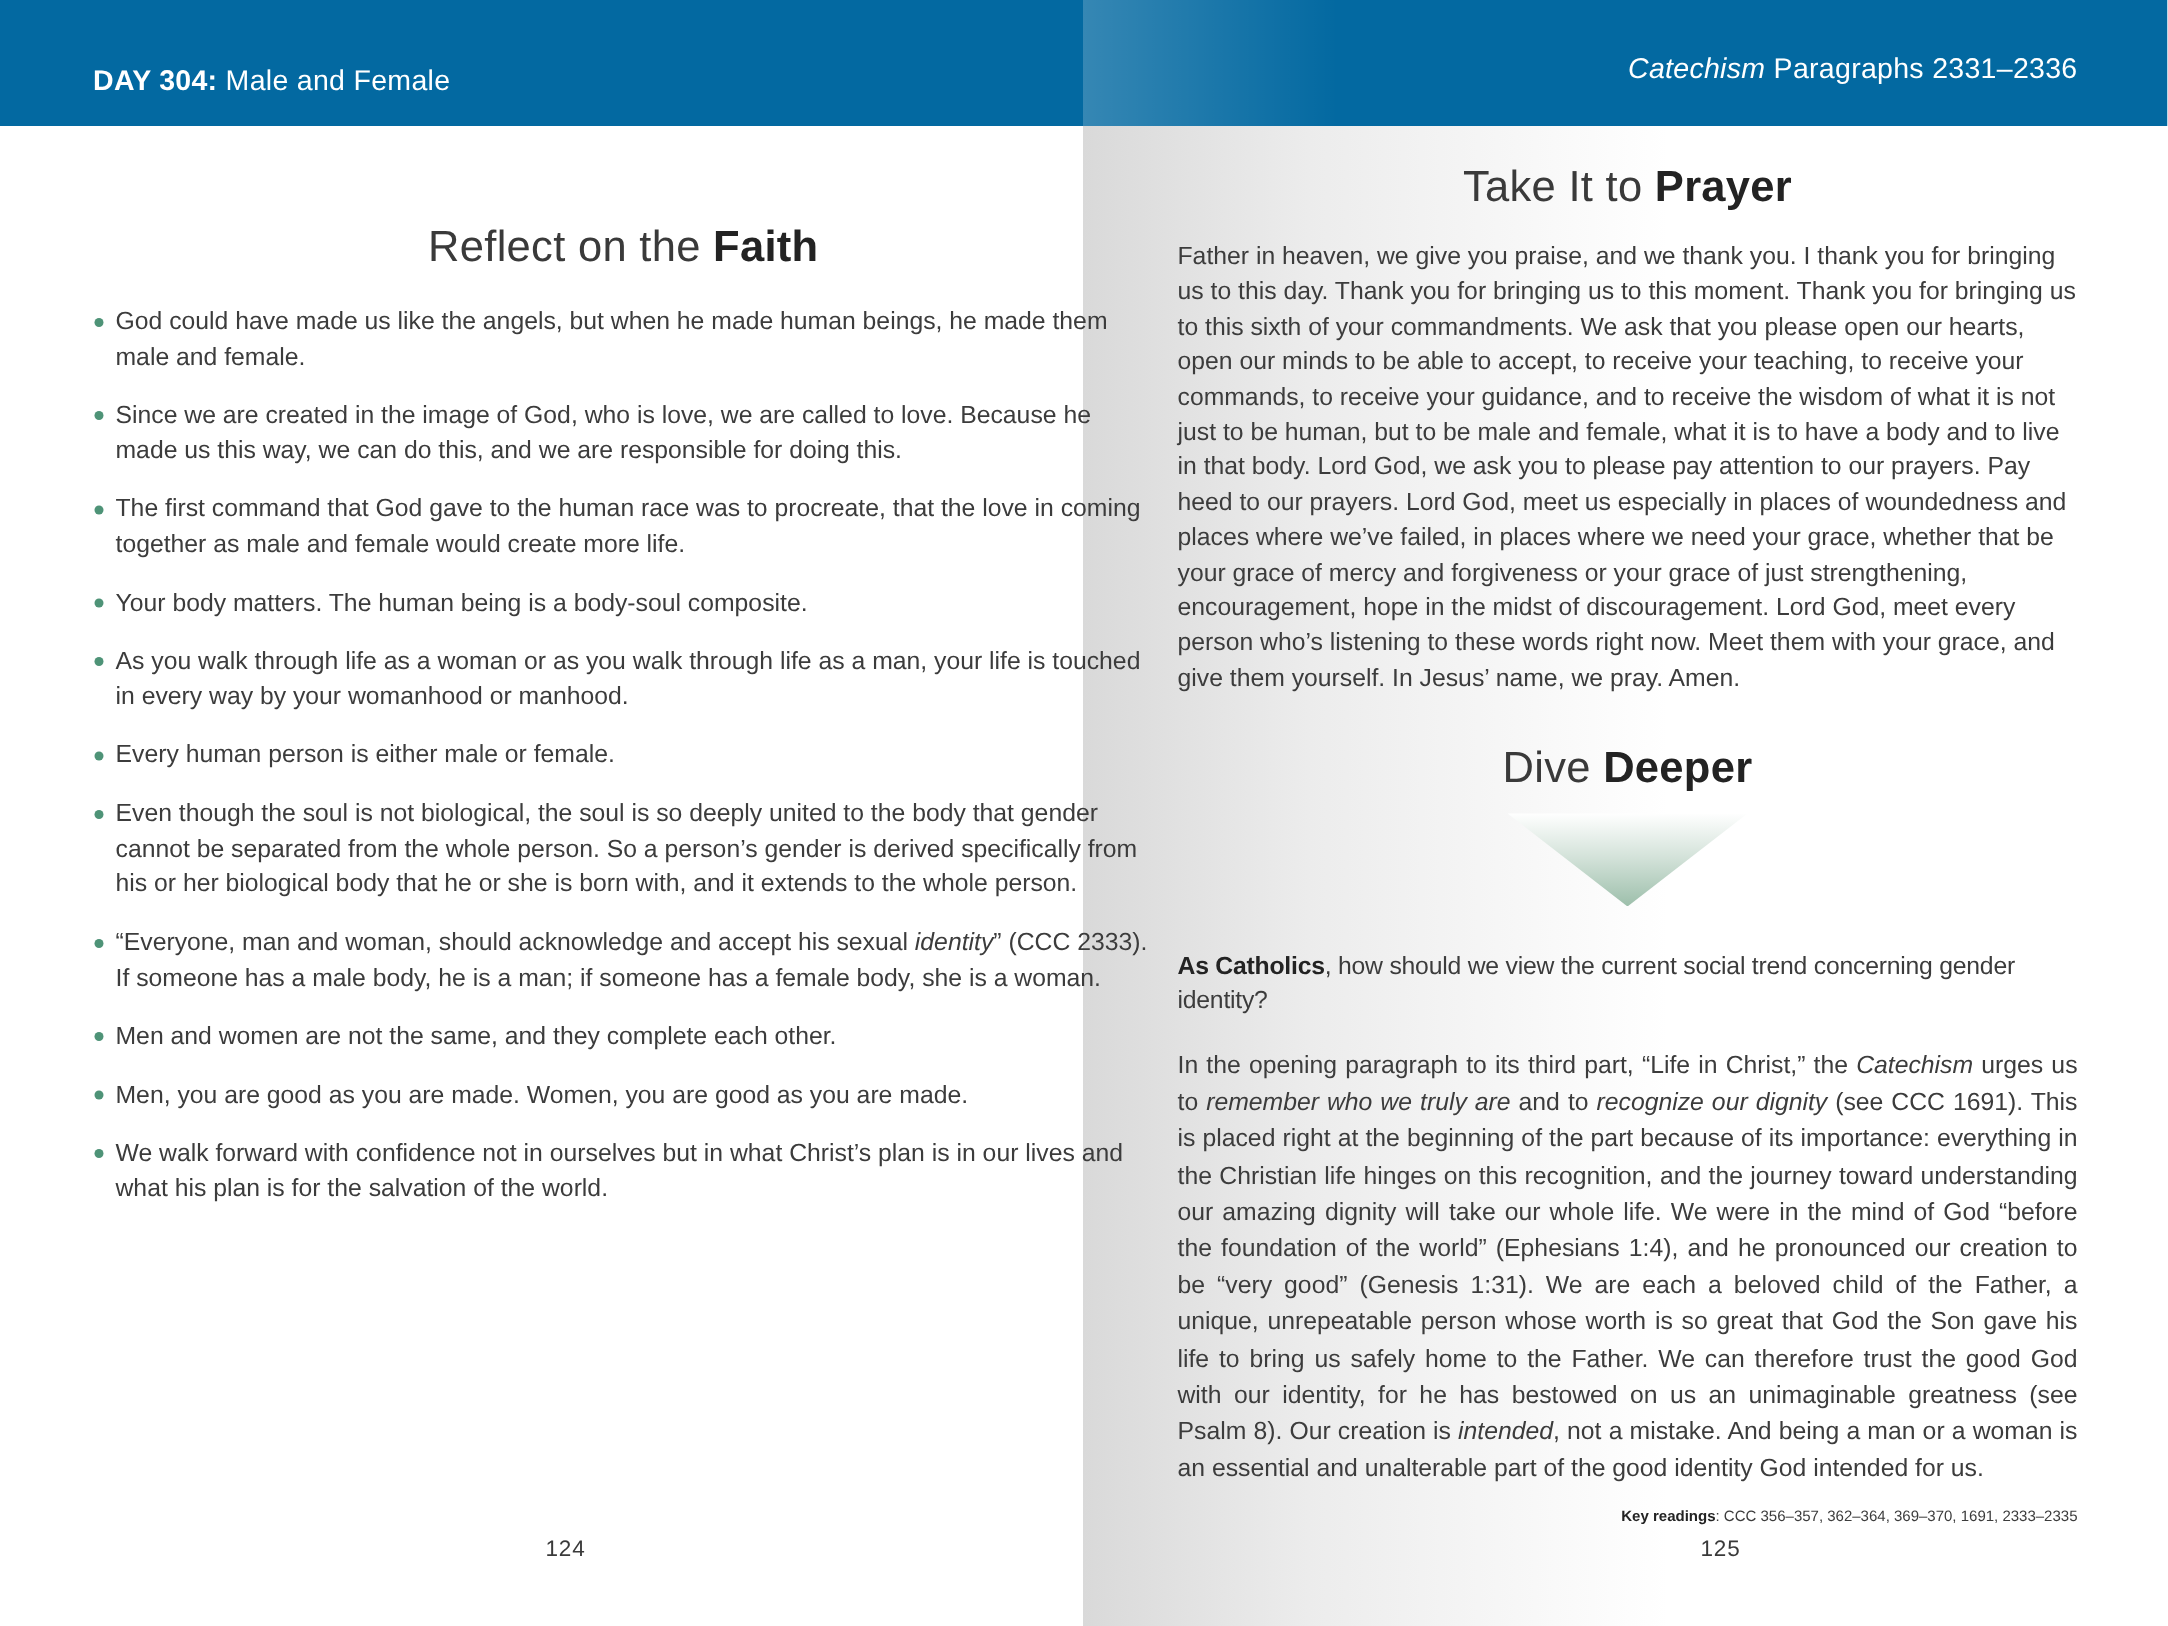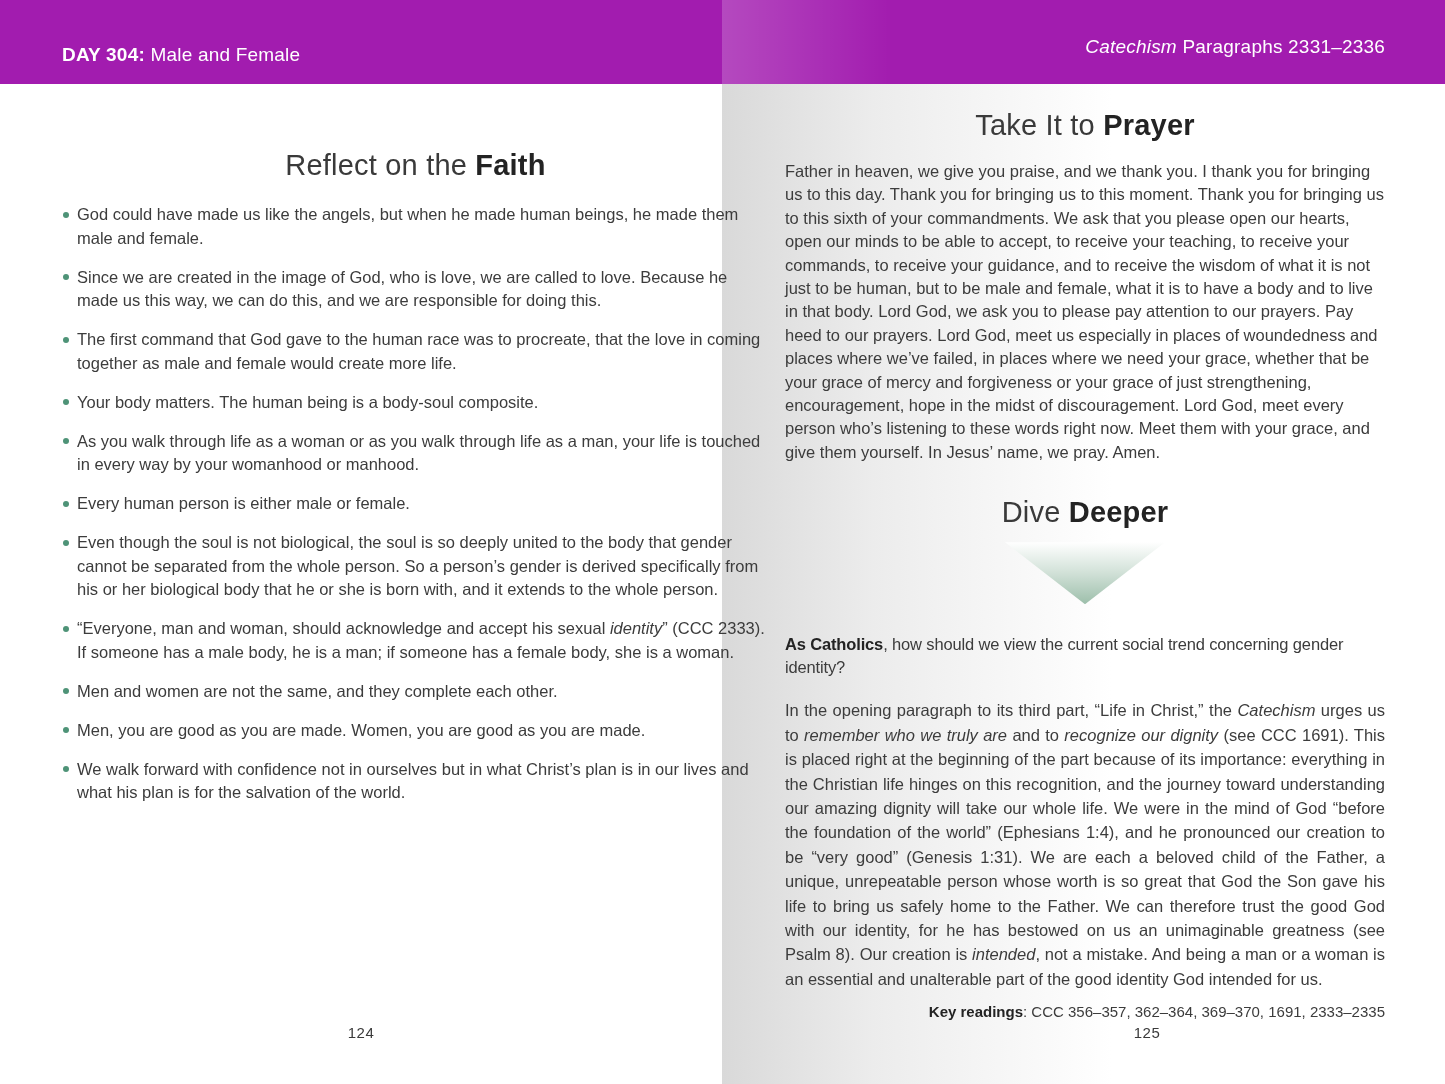--- a/index.html
+++ b/index.html
@@ -11,21 +11,21 @@
     color: #3c3c3c;
     overflow: hidden;
   }
   .b { font-weight: 700; color: #232323; }
   .i { font-style: italic; }
 
   
   .header-band {
     position: absolute; left: 0; top: 0;
     width: 1445px; height: 84px;
-    background: #a21caf;
+    background: #0369a1;
     z-index: 2;
   }
   .header-left {
     position: absolute; left: 62px; top: 45px;
     font-size: 19px; line-height: 19px;
     color: #ffffff; letter-spacing: 0.2px;
   }
   .header-left .b { color: #ffffff; }
   .header-right {
     position: absolute; right: 60px; top: 37px;
@@ -106,33 +106,33 @@
     letter-spacing: -0.15px;
   }
   .dive-paragraph {
     margin-top: 19px;
     font-size: 16.5px; line-height: 24.4px;
     text-align: justify;
   }
   .key-readings {
     margin-top: 12px;
     text-align: right;
-    font-size: 15px; line-height: 18px;
+    font-size: 10px; line-height: 18px;
   }
 
   
   .page-number {
     position: absolute; bottom: 44px;
     font-size: 15px; line-height: 15px;
     color: #3a3a3a;
     text-align: center;
     z-index: 2;
     letter-spacing: 0.5px;
   }
-  .page-number.left { left: 0; width: 722px; }
+  .page-number.left { left: 16px; width: 722px; }
   .page-number.right { left: 722px; width: 850px; }
 </style>
 </head>
 <body>
 
 <div class="header-band">
   <div class="header-left"><span class="b">DAY 304:</span><span> Male and Female</span></div>
   <div class="header-right"><span class="i">Catechism</span><span> Paragraphs 2331–2336</span></div>
 </div>
 <div class="gutter-highlight"></div>

